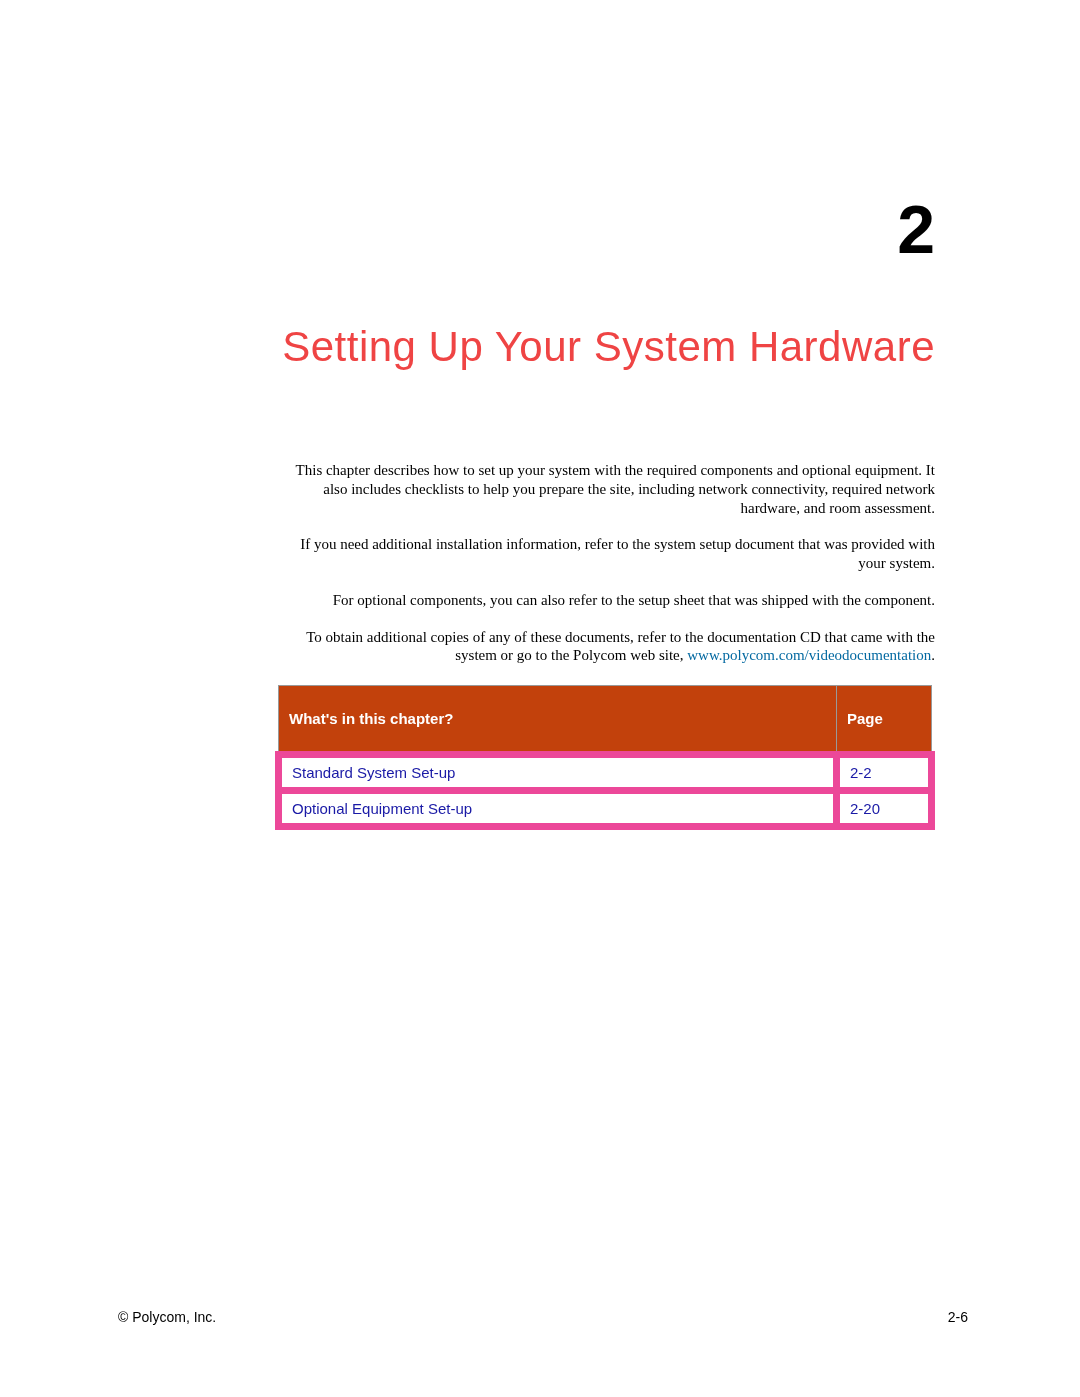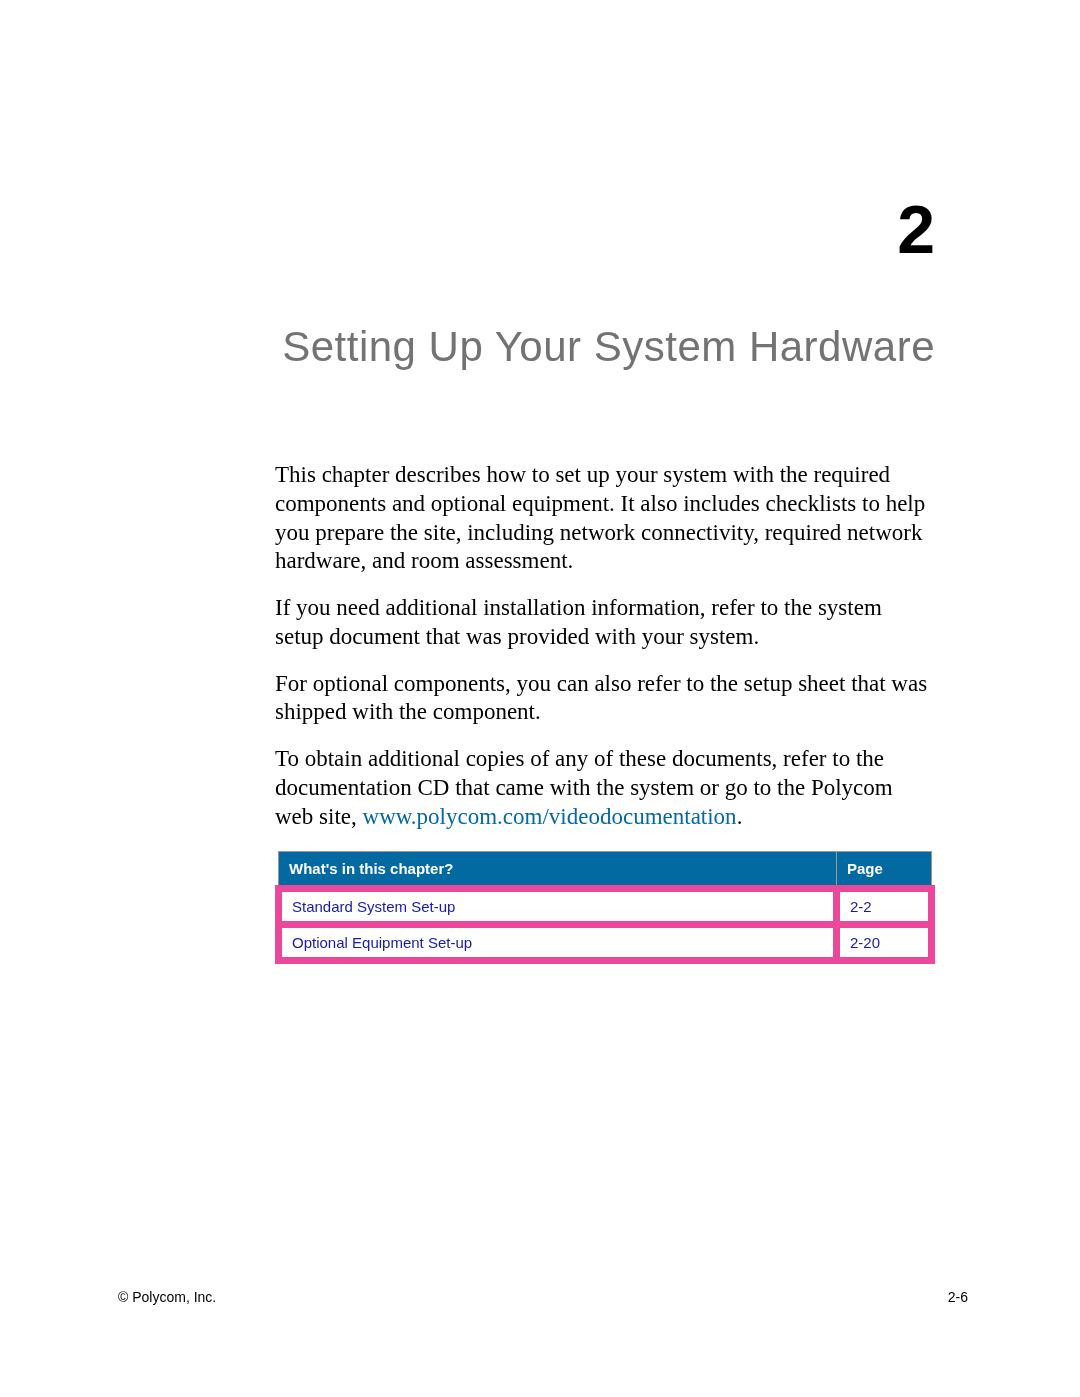--- a/index.html
+++ b/index.html
@@ -29,64 +29,64 @@
       padding-top: 190px;
       color: #000;
     }
     .chapter-title {
       font-family: 'Futura', 'Century Gothic', Arial, sans-serif;
       font-size: 42px;
       font-weight: 300;
       text-align: right;
       padding-right: 35px;
       padding-top: 55px;
-      color: #737373;
+      color: #ef4444;
       letter-spacing: 0.5px;
     }
     .body-content {
       margin-left: 165px;
       margin-right: 35px;
       padding-top: 90px;
     }
     .body-content p {
-      font-size: 23px;
+      font-size: 15px;
       line-height: 1.25;
       color: #000;
       margin-bottom: 18px;
-      text-align: left;
+      text-align: right;
     }
     .link {
       color: #0369a1;
     }
     .toc-table {
       width: 100%;
       border-collapse: collapse;
       margin-top: 20px;
       font-family: Arial, Helvetica, sans-serif;
       font-size: 15px;
     }
     .toc-table th {
-      background: #0369a1;
+      background: #c2410c;
       color: #ffffff;
       text-align: left;
       font-weight: bold;
-      padding: 8px 10px;
+      padding: 24px 10px;
       border: 1px solid #999;
     }
     .toc-table th:last-child {
       width: 95px;
     }
     .toc-table td {
       border: 7px solid #ec4899;
       padding: 6px 10px;
       color: #1a1aa6;
     }
     .footer {
       position: absolute;
-      bottom: 92px;
+      bottom: 72px;
       left: 0;
       right: 0;
       padding: 0 112px 0 118px;
       display: flex;
       justify-content: space-between;
       font-family: 'Futura', 'Century Gothic', Arial, sans-serif;
       font-size: 14px;
       color: #000;
     }
   </style>

